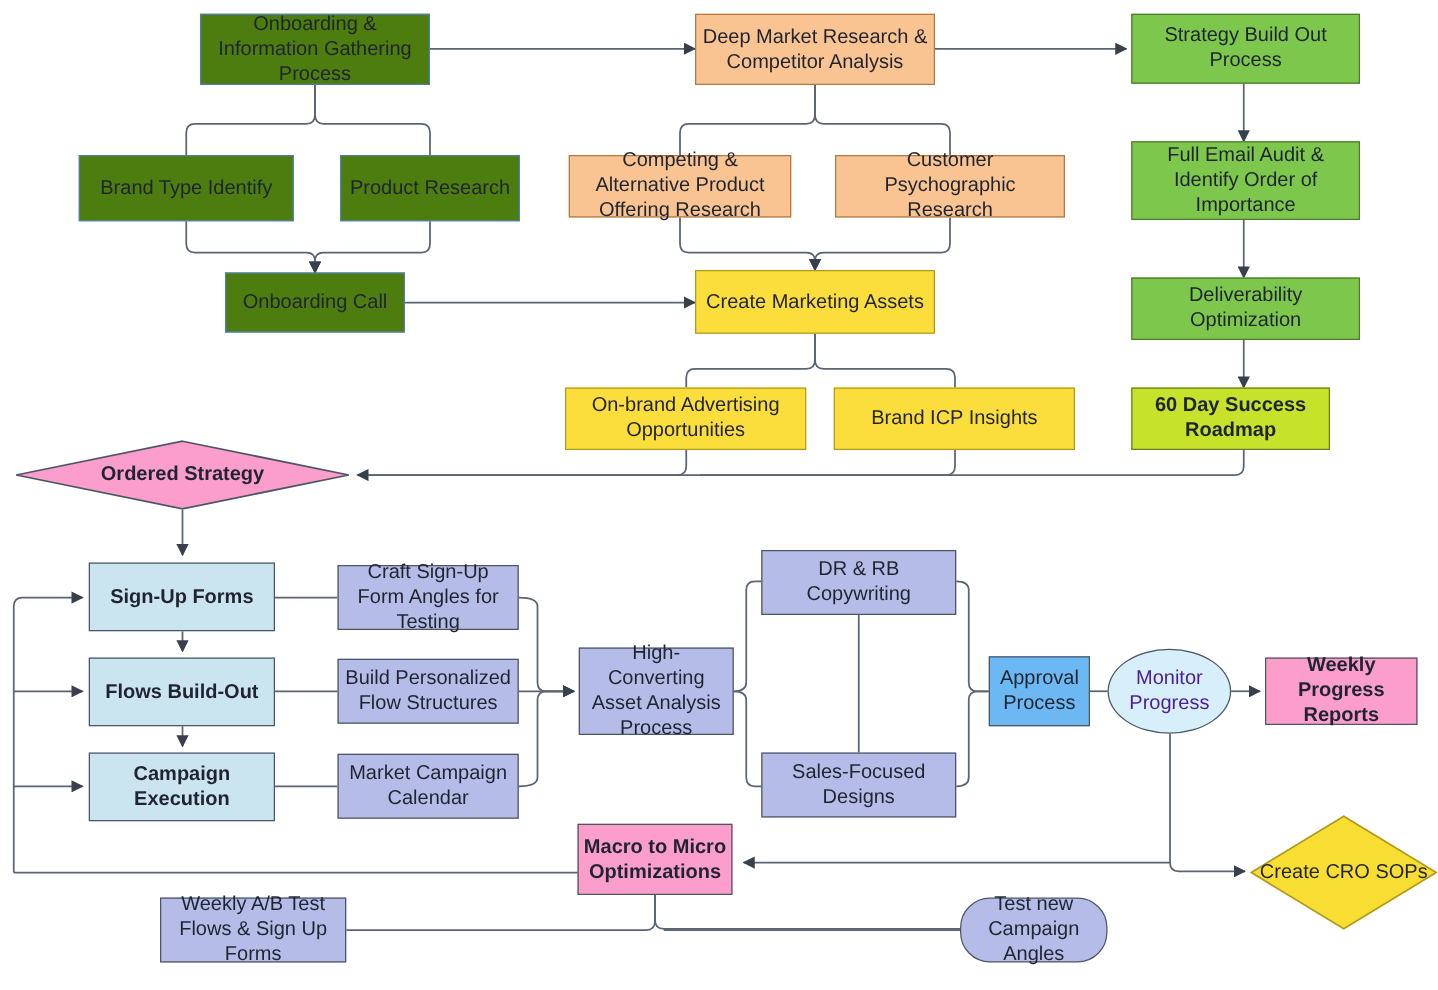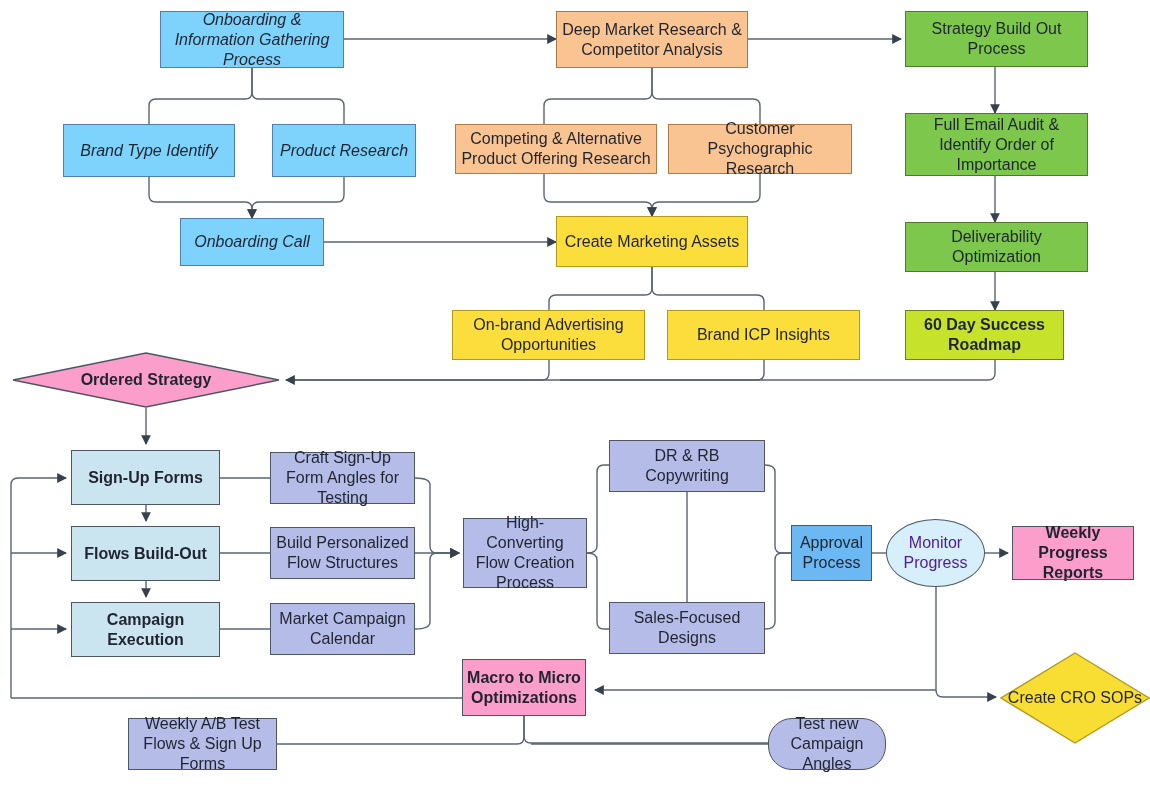--- a/index.html
+++ b/index.html
@@ -2,21 +2,21 @@
 <html><head>
 <meta charset="utf-8">
 <style>
   html,body{margin:0;padding:0;background:#ffffff;}
   body{font-family:"Liberation Sans","DejaVu Sans",sans-serif;}
   #canvas{position:relative;width:1150px;height:792px;background:#ffffff;overflow:hidden;}
   svg.edges{position:absolute;left:0;top:0;width:1150px;height:792px;pointer-events:none;}
   .node{position:absolute;box-sizing:border-box;display:flex;align-items:center;justify-content:center;text-align:center;
         border:1px solid #5a6472;line-height:1.25;color:#1f2430;padding:2px 4px;}
   .node span{display:block;width:100%;}
-  .blue   {background:#7dd3fc;border-color:#4f7fae;font-style:italic;}
+  .blue   {background:#4d7c0f;border-color:#4f7fae;}
   .orange {background:#F9C491;border-color:#b07a45;}
   .green  {background:#7DC74C;border-color:#4d7a2d;}
   .green2 {background:#C6E22B;border-color:#6e7d20;}
   .yellow {background:#FBDD3C;border-color:#b39a1c;}
   .cyan   {background:#CBE5F0;border-color:#4c5664;}
   .purple {background:#B6BCE8;border-color:#4c5664;}
   .pink   {background:#FB9ECB;border-color:#4c5664;}
   .blue2  {background:#6CB8F2;border-color:#4c5664;}
   .bold   {font-weight:bold;}
   .diamond-wrap{position:absolute;}
@@ -124,21 +124,21 @@
   </div>
 
   <div class="node blue" style="left:63px;top:124px;width:172px;height:53px;">
     <span>Brand Type Identify</span>
   </div>
 
   <div class="node blue" style="left:272px;top:124px;width:144px;height:53px;">
     <span>Product Research</span>
   </div>
 
-  <div class="node orange" style="left:455px;top:124px;width:202px;height:50px;">
+  <div class="node orange" style="left:455px;top:124px;width:178px;height:50px;">
     <span>Competing &amp; Alternative Product Offering Research</span>
   </div>
 
   <div class="node orange" style="left:668px;top:124px;width:184px;height:50px;">
     <span>Customer Psychographic Research</span>
   </div>
 
   <div class="node green" style="left:905px;top:113px;width:183px;height:63px;">
     <span>Full Email Audit &amp; Identify Order of Importance</span>
   </div>
@@ -194,21 +194,21 @@
 
   <div class="node purple" style="left:270px;top:527px;width:145px;height:52px;">
     <span>Build Personalized Flow Structures</span>
   </div>
 
   <div class="node purple" style="left:270px;top:603px;width:145px;height:52px;">
     <span>Market Campaign Calendar</span>
   </div>
 
   <div class="node purple" style="left:463px;top:518px;width:124px;height:70px;">
-    <span>High-Converting Flow Creation Process</span>
+    <span>High-Converting Asset Analysis Process</span>
   </div>
 
   <div class="node purple" style="left:609px;top:440px;width:156px;height:52px;">
     <span>DR &amp; RB Copywriting</span>
   </div>
 
   <div class="node purple" style="left:609px;top:602px;width:156px;height:52px;">
     <span>Sales-Focused Designs</span>
   </div>
 

